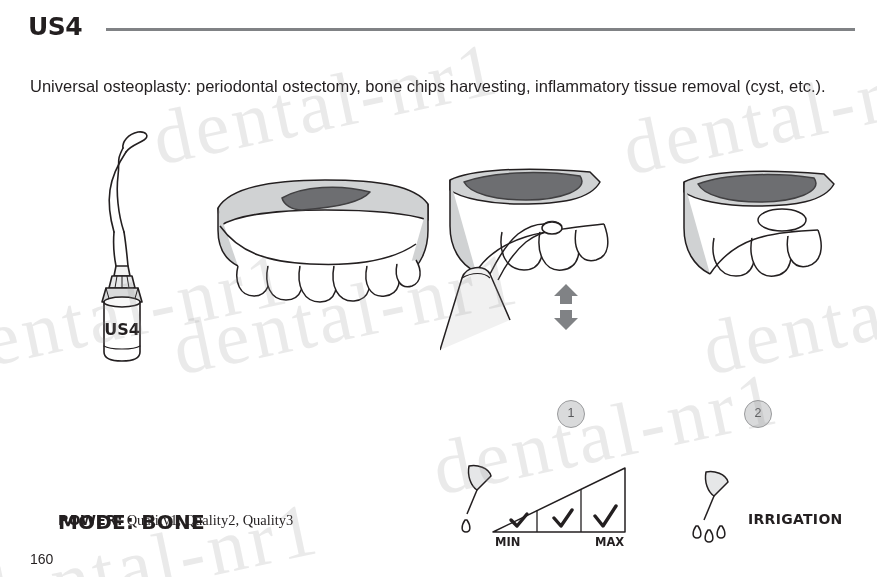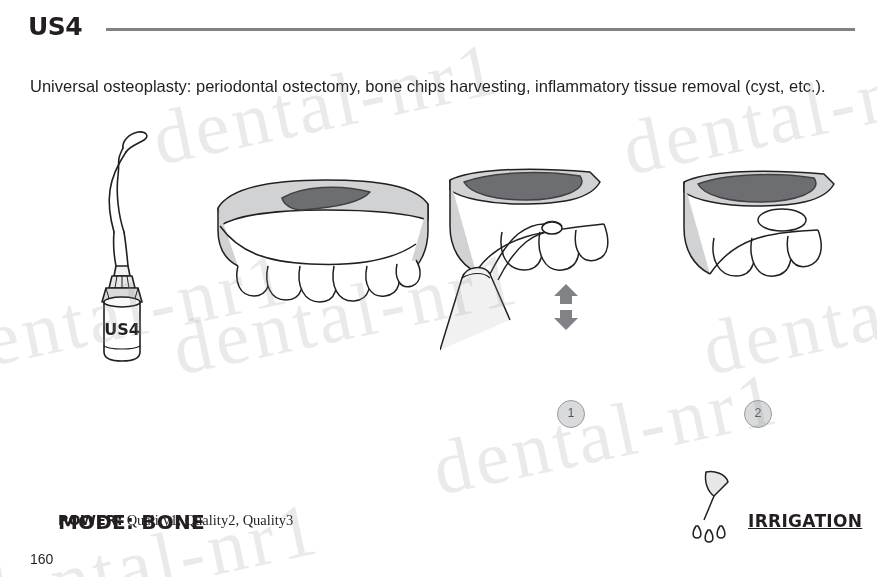--- a/index.html
+++ b/index.html
@@ -140,23 +140,22 @@
     top: 551px;
     font-size: 14px;
     color: #231f20;
   }
   #irrigation-label {
     position: absolute;
     left: 748px;
     top: 511px;
     font-family: "DejaVu Sans", sans-serif;
     font-weight: bold;
-    font-size: 17px;
+    font-size: 14px;
     letter-spacing: 0.3px;
-    text-decoration: underline;
   }
   .minmax {
     position: absolute;
     font-family: "DejaVu Sans", sans-serif;
     font-weight: bold;
     font-size: 11.5px;
   }
 </style>
 </head>
 <body>
@@ -274,20 +273,41 @@
           <path d="M80 78 C 76 98, 84 118, 102 116 C 120 114, 122 96, 116 76" fill="#ffffff"></path>
           <path d="M116 76 C 113 94, 120 110, 136 106 C 150 102, 152 86, 146 70" fill="#ffffff"></path>
           <path d="M38 114 C 62 78, 96 72, 146 70" fill="none"></path>
         </g>
       </svg>
       <div class="step-badge" style="left:72px; top:240px;">2</div>
     </div>
 
   </div>
 
+  <div style="position:absolute; left:455px; top:462px;">
+    <svg width="220" height="92" viewBox="0 0 220 92">
+      <g stroke="#231f20" stroke-width="1.5" fill="none" stroke-linejoin="round">
+
+        <path d="M14 4 C 22 2, 34 6, 36 14 L 22 28 C 16 24, 12 14, 14 4 Z" fill="#e6e7e8"></path>
+        <path d="M22 28 L 12 52"></path>
+        <path d="M10 58 C 6 64, 6 70, 11 70 C 16 70, 16 64, 12 58 Z" fill="#ffffff"></path>
+
+        <path d="M38 70 L 170 6 L 170 70 Z" fill="#ffffff"></path>
+        <path d="M82 70 L 82 48 M126 70 L 126 27" stroke-width="1.3"></path>
+      </g>
+
+      <g stroke="#231f20" stroke-width="3.4" fill="none" stroke-linecap="round" stroke-linejoin="round">
+        <path d="M56 58 L 62 64 L 72 52"></path>
+        <path d="M99 56 L 106 64 L 117 48"></path>
+        <path d="M140 54 L 148 64 L 161 44"></path>
+      </g>
+      <text x="40" y="84" class="minmax" font-family="DejaVu Sans, sans-serif" font-size="11.5" font-weight="bold" fill="#231f20">MIN</text>
+      <text x="140" y="84" class="minmax" font-family="DejaVu Sans, sans-serif" font-size="11.5" font-weight="bold" fill="#231f20">MAX</text>
+    </svg>
+  </div>
 
   <div style="position:absolute; left:690px; top:468px;">
     <svg width="60" height="90" viewBox="0 0 60 90">
       <g stroke="#231f20" stroke-width="1.5" fill="none" stroke-linejoin="round">
         <path d="M16 4 C 24 2, 36 6, 38 14 L 24 28 C 18 24, 14 14, 16 4 Z" fill="#e6e7e8"></path>
         <path d="M24 28 L 14 52"></path>
         <path d="M6 58 C 2 64, 2 70, 7 70 C 12 70, 12 64, 8 58 Z" fill="#ffffff"></path>
         <path d="M18 62 C 14 68, 14 74, 19 74 C 24 74, 24 68, 20 62 Z" fill="#ffffff"></path>
         <path d="M30 58 C 26 64, 26 70, 31 70 C 36 70, 36 64, 32 58 Z" fill="#ffffff"></path>
       </g>

